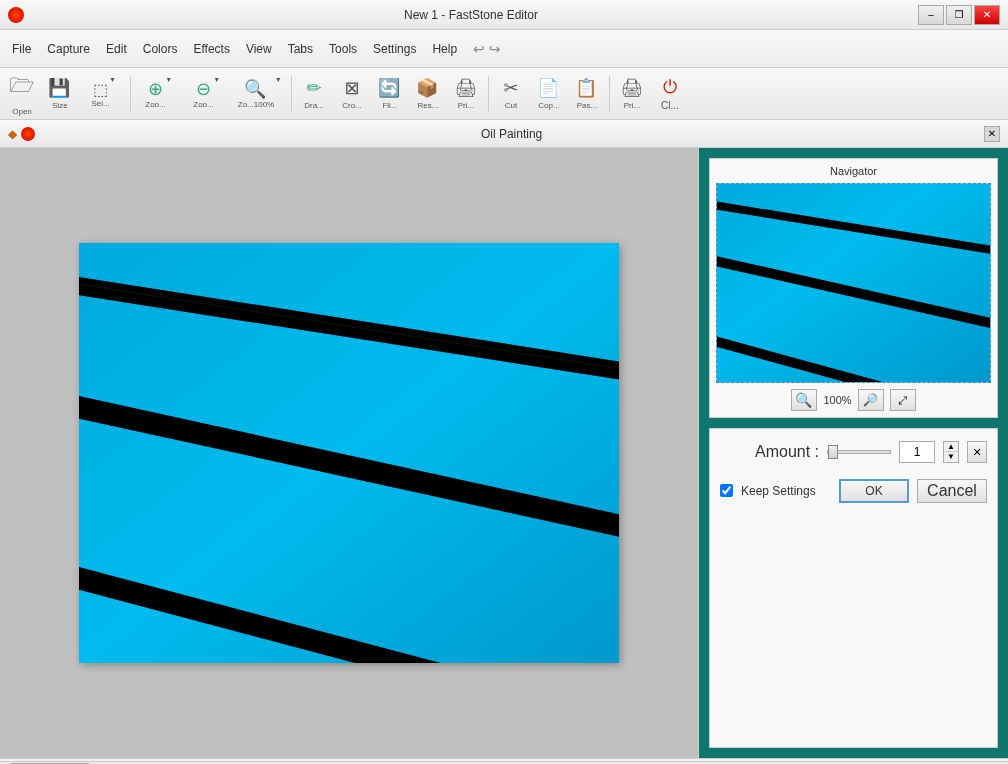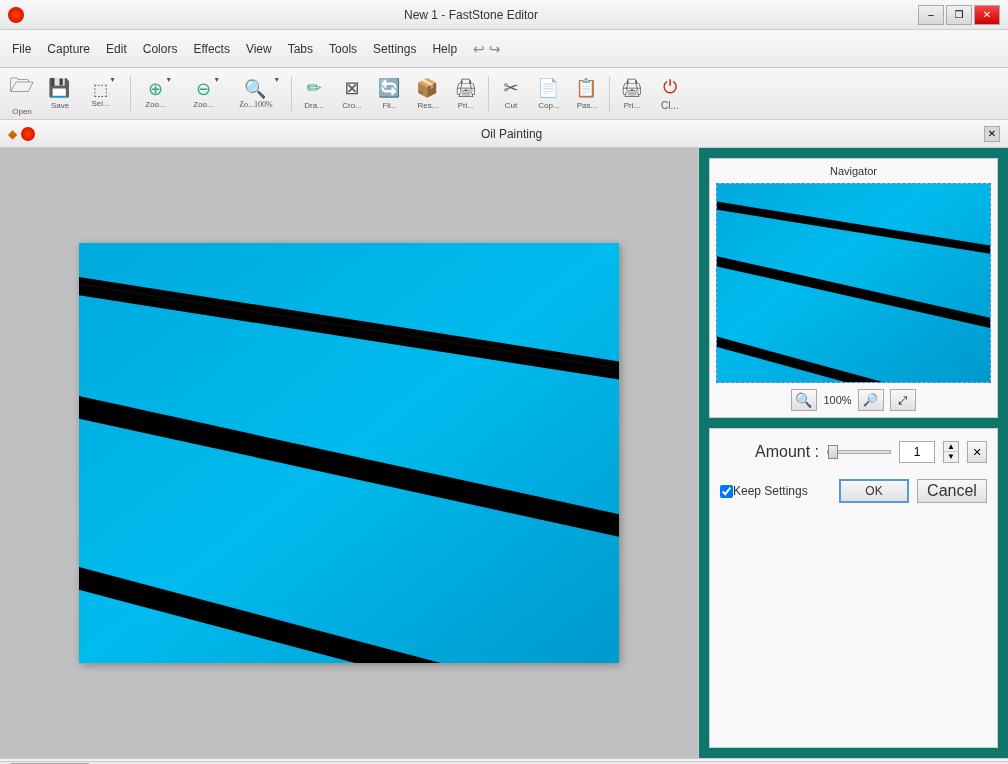--- a/index.html
+++ b/index.html
@@ -244,22 +244,22 @@
       margin-bottom: 10px;
     }
 
     .bottom-row {
       display: flex;
       align-items: center;
       gap: 8px;
     }
     .keep-settings-label {
       display: flex;
-      align-items: center;
-      gap: 0;
+      align-items: flex-start;
+      gap: 8px;
       font-size: 12px;
       color: #333;
       flex: 1;
       cursor: pointer;
     }
     .keep-settings-cb { width: 13px; height: 13px; cursor: pointer; }
     .ok-btn {
       width: 70px; height: 24px;
       background: linear-gradient(to bottom, #f8f8f8, #e0e0e0);
       border: 2px solid #5599dd;
@@ -334,21 +334,21 @@
 
 <div class="toolbar">
 
   <div class="toolbar-btn">
     <div style="font-size:20px;">🗁</div>
     <div style="font-size:8px;">Open</div>
   </div>
 
   <div class="toolbar-btn">
     <div style="font-size:18px;">💾</div>
-    <div style="font-size:8px;">Save</div>
+    <div style="font-size:8px;">Size</div>
   </div>
 
   <div class="toolbar-btn" style="width:46px;flex-direction:row;gap:1px;">
     <div style="display:flex;flex-direction:column;align-items:center;">
       <div style="font-size:16px;">⬚</div>
       <div style="font-size:8px;">Sel...</div>
     </div>
     <div style="font-size:8px;align-self:flex-start;margin-top:2px;">▾</div>
   </div>
   <div class="toolbar-separator"></div>
@@ -365,21 +365,21 @@
     <div style="display:flex;flex-direction:column;align-items:center;">
       <div style="font-size:18px;color:#3a7;">⊖</div>
       <div style="font-size:8px;">Zoo...</div>
     </div>
     <div style="font-size:8px;align-self:flex-start;margin-top:2px;">▾</div>
   </div>
 
   <div class="toolbar-btn" style="width:56px;flex-direction:row;">
     <div style="display:flex;flex-direction:column;align-items:center;">
       <div style="font-size:18px;color:#3a7;">🔍</div>
-      <div style="font-size:8px;font-family:Liberation Serif, serif;">Zo...100%</div>
+      <div style="font-size:8px;">Zo...100%</div>
     </div>
     <div style="font-size:8px;align-self:flex-start;margin-top:2px;">▾</div>
   </div>
   <div class="toolbar-separator"></div>
 
   <div class="toolbar-btn">
     <div style="font-size:18px;color:#3a7;">✏</div>
     <div style="font-size:8px;">Dra...</div>
   </div>
 

